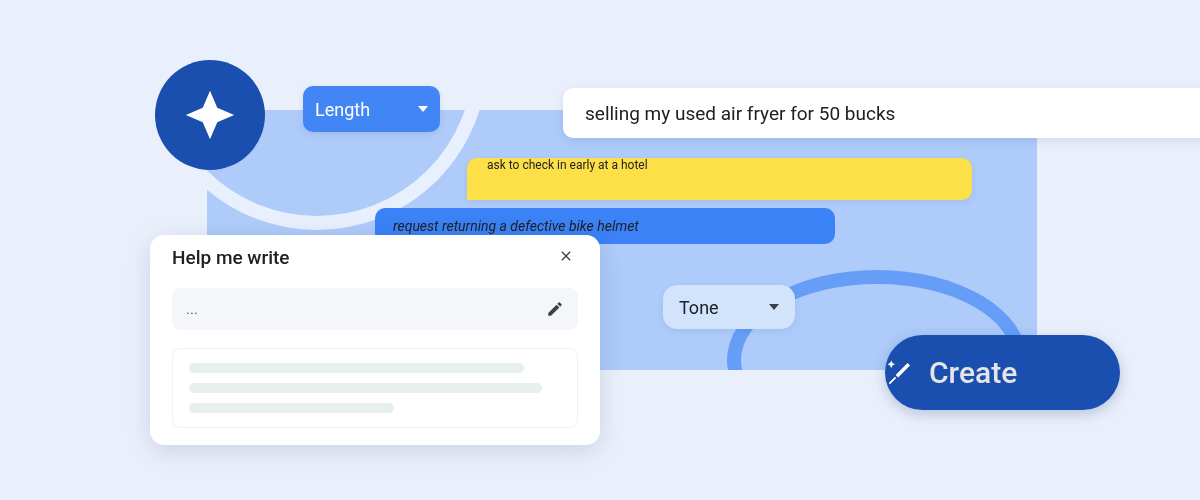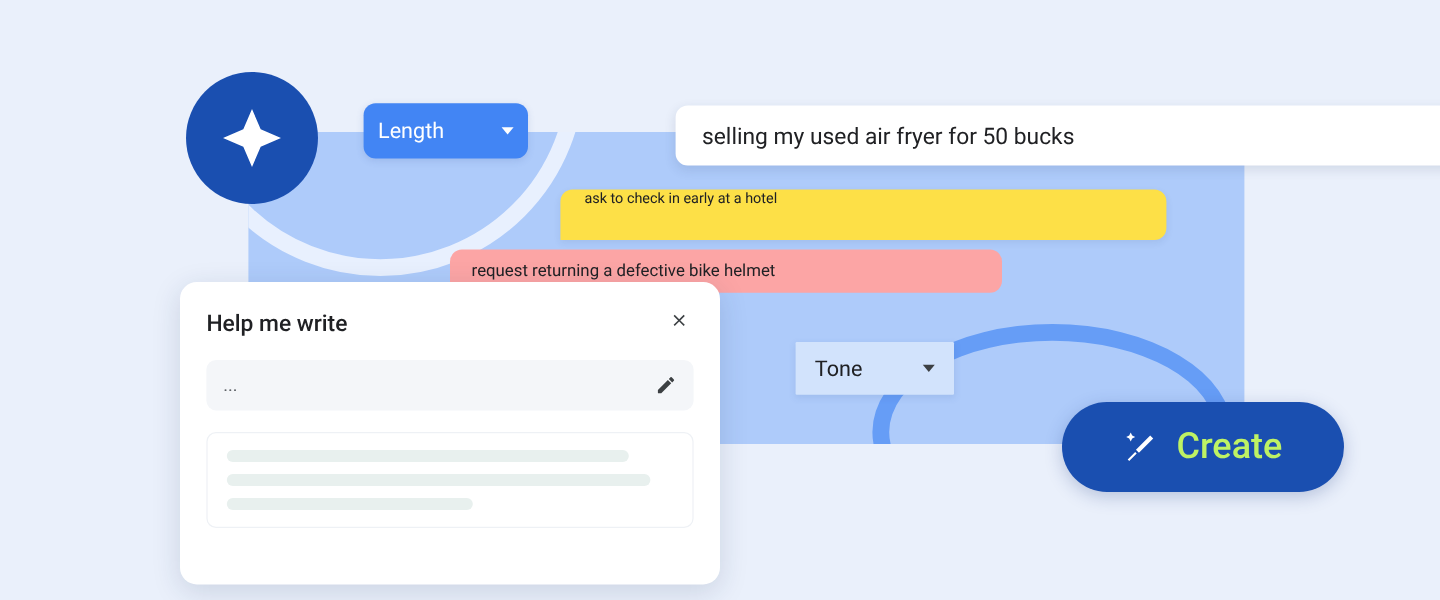--- a/index.html
+++ b/index.html
@@ -81,61 +81,62 @@
     display: flex; align-items: flex-start;
     padding: 0 20px;
     font-size: 12px;
     color: #202124;
     box-shadow: 0 2px 6px rgba(30,50,90,0.08);
   }
   .prompt-low {
     position: absolute;
     left: 375px; top: 208px;
     width: 460px; height: 36px;
-    background: #fca5a5;
+    background: #3b82f6;
     border-radius: 10px 10px 10px 0;
     display: flex; align-items: center;
     padding: 0 18px;
     font-size: 14px;
     color: #202124;
+    font-style: italic;
   }
   .tone-chip {
     position: absolute;
     left: 663px; top: 285px;
     width: 132px; height: 44px;
     background: #d2e3fc;
     color: #202124;
-    border-radius: 1px;
+    border-radius: 14px;
     display: flex; align-items: center;
     padding: 0 16px;
     font-size: 18px;
     justify-content: space-between;
     box-shadow: 0 2px 6px rgba(60,90,160,0.12);
   }
   .create-btn {
     position: absolute;
     left: 885px; top: 335px;
     width: 235px; height: 75px;
     background: #1a4fb0;
-    color: #bef264;
+    color: #e5e5e5;
     border-radius: 40px;
-    display: flex; align-items: center; justify-content: center;
+    display: flex; align-items: center; justify-content: flex-start;
     gap: 14px;
     font-size: 30px;
     font-weight: 500;
     box-shadow: 0 4px 14px rgba(30,60,130,0.25);
   }
   .hmw-panel {
     position: absolute;
     left: 150px; top: 235px;
-    width: 450px; height: 252px;
+    width: 450px; height: 210px;
     background: #fff;
     border-radius: 14px;
     box-shadow: 0 6px 24px rgba(30,50,90,0.15);
-    padding: 20px 22px;
+    padding: 8px 22px;
   }
   .hmw-header {
     display: flex; align-items: center; justify-content: space-between;
     margin-bottom: 16px;
   }
   .hmw-title {
     font-size: 19px; font-weight: 500; color: #202124;
   }
   .hmw-close { font-size: 18px; color: #3c4043; cursor: pointer; padding: 4px;}
   .hmw-input {

